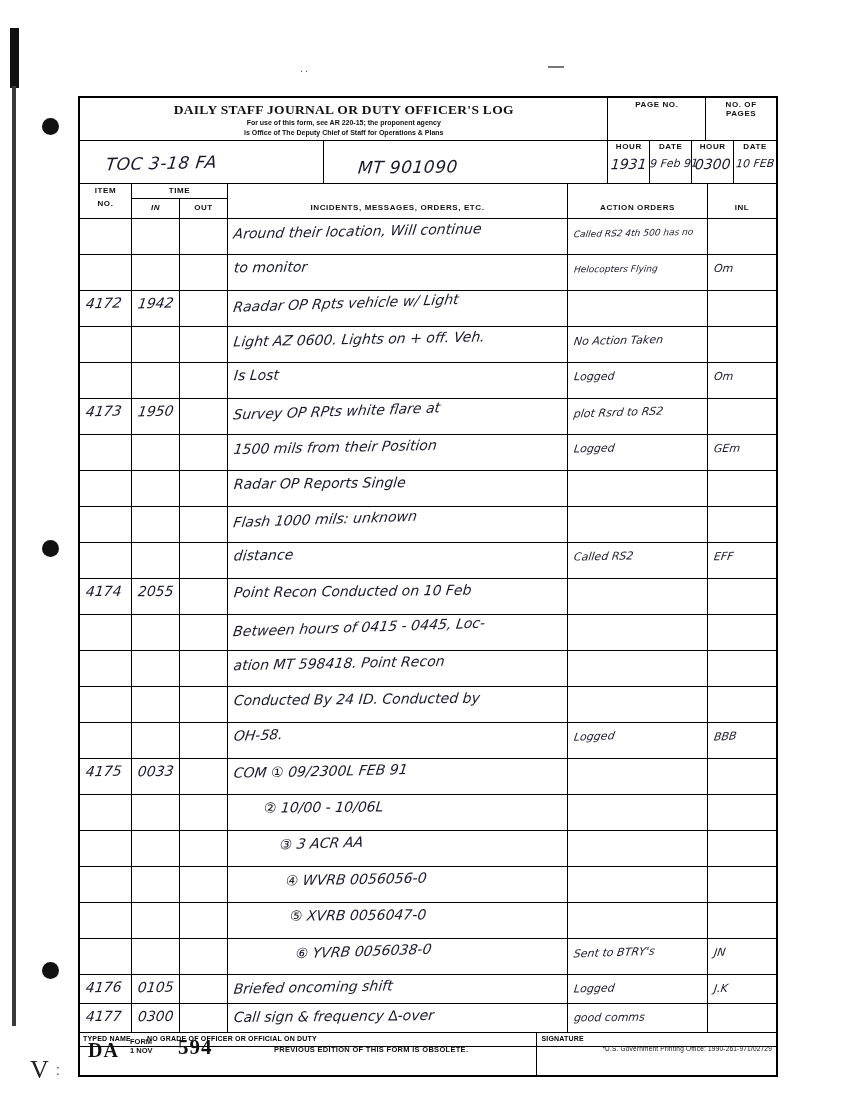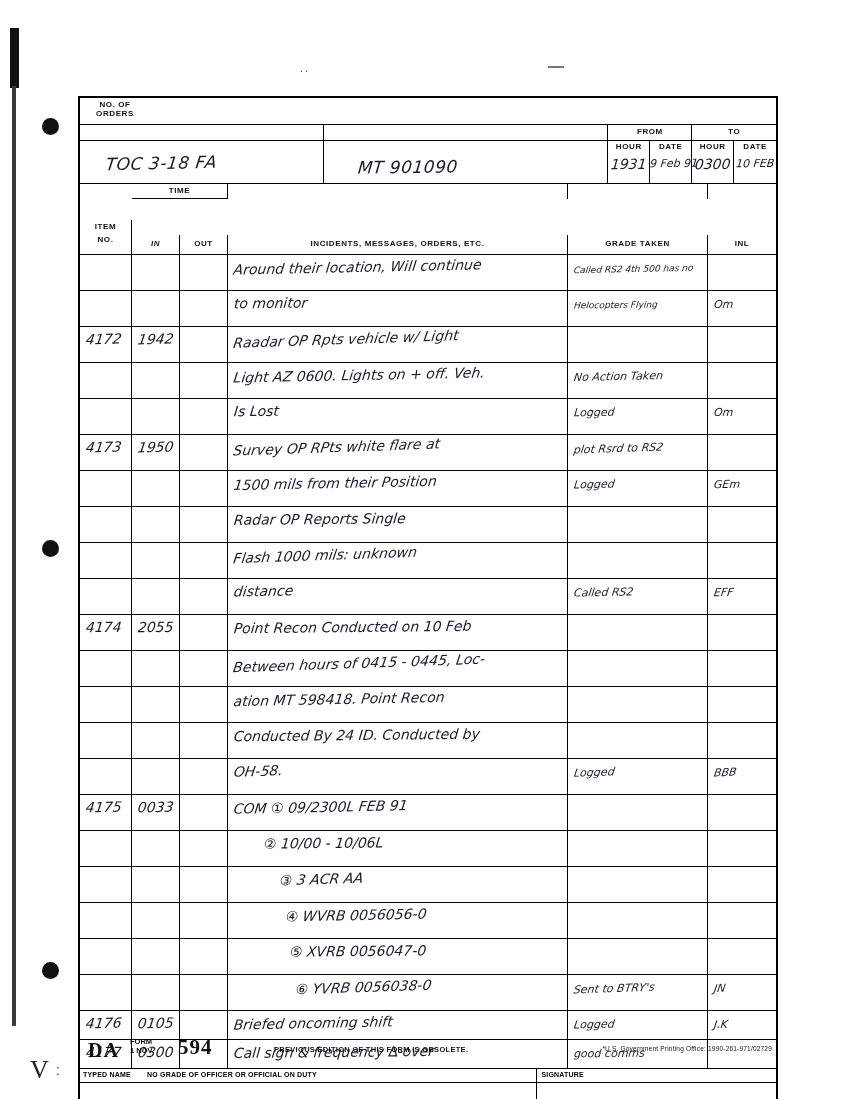--- a/index.html
+++ b/index.html
@@ -169,37 +169,36 @@
 <div class="punch" style="left:42px; top:540px;"></div>
 <div class="punch" style="left:42px; top:962px;"></div>
 <div class="dust1">..</div>
 <div class="dust2"></div>
 <div class="bottom-mark">V</div>
 <div class="bottom-mark2">:</div>
 
 <div class="form">
 
   <div class="row bb">
+    <div class="cell title-block">
+      <div class="title-main">DAILY STAFF JOURNAL OR DUTY OFFICER'S LOG</div>
+      <div class="title-sub">For use of this form, see AR 220-15; the proponent agency</div>
+      <div class="title-sub">is Office of  The Deputy Chief of Staff for Operations &amp; Plans</div>
+    </div>
+    <div class="cell pageno">
+      <div class="lbl lbl-c">PAGE NO.</div>
+      <div class="hw hw-md pad-c"></div>
+    </div>
     <div class="cell noofpages">
-      <div class="lbl lbl-c">NO. OF ORDERS</div>
+      <div class="lbl lbl-c">NO. OF PAGES</div>
       <div class="hw hw-md pad-c"></div>
     </div>
   </div>
 
 
-  <div class="row bb">
-    <div class="cell" style="width:245px; height:15px;"></div>
-    <div class="cell" style="width:285px; height:15px;"></div>
-    <div class="cell" style="width:84px; height:15px;">
-      <div class="lbl lbl-c">FROM</div>
-    </div>
-    <div class="cell" style="width:84px; height:15px;">
-      <div class="lbl lbl-c">TO</div>
-    </div>
-  </div>
 
   <div class="row bb">
     <div class="cell" style="width:245px; height:42px;">
       <div class="hw hw-lg" style="padding:12px 0 0 26px;"><span class="skew">TOC 3-18 FA</span></div>
     </div>
     <div class="cell" style="width:285px; height:42px;">
       <div class="hw hw-lg" style="padding:16px 0 0 34px;"><span class="skew2">MT 901090</span></div>
     </div>
     <div class="cell" style="width:42px; height:42px;">
       <div class="lbl lbl-c" style="padding:1px 0;">HOUR</div>
@@ -213,21 +212,21 @@
       <div class="lbl lbl-c" style="padding:1px 0;">HOUR</div>
       <div class="hw hw-md" style="text-align:center; padding-top:4px;"><span class="skew2">0300</span></div>
     </div>
     <div class="cell" style="width:42px; height:42px;">
       <div class="lbl lbl-c" style="padding:1px 0;">DATE</div>
       <div class="hw hw-sm" style="text-align:center; padding-top:5px;"><span class="skew2">10 FEB</span></div>
     </div>
   </div>
 
   <div class="row">
-    <div class="cell c-item" style="height:15px;margin-top:36px;">
+    <div class="cell c-item" style="height:15px;">
       <div class="lbl lbl-c">ITEM</div>
     </div>
     <div class="cell bb" style="width:96px; height:15px;">
       <div class="lbl lbl-c">TIME</div>
     </div>
     <div class="cell c-inc" style="height:15px; border-right:1px solid #000;"></div>
     <div class="cell c-act" style="height:15px;"></div>
     <div class="cell c-inl" style="height:15px;"></div>
   </div>
 
@@ -238,21 +237,21 @@
     <div class="cell c-in" style="height:19px;font-style:italic;">
       <div class="lbl lbl-c" style="padding-top:4px;">IN</div>
     </div>
     <div class="cell c-out" style="height:19px;">
       <div class="lbl lbl-c" style="padding-top:4px;">OUT</div>
     </div>
     <div class="cell c-inc" style="height:19px;">
       <div class="lbl lbl-c" style="padding-top:4px;text-align:center;">INCIDENTS, MESSAGES, ORDERS, ETC.</div>
     </div>
     <div class="cell c-act" style="height:19px;">
-      <div class="lbl lbl-c" style="padding-top:4px;">GRADE TAKEN</div>
+      <div class="lbl lbl-c" style="padding-top:4px;">ACTION ORDERS</div>
     </div>
     <div class="cell c-inl" style="height:19px;">
       <div class="lbl lbl-c" style="padding-top:4px;">INL</div>
     </div>
   </div>
 
   <div id="log-rows">
       <div class="row bb body-row">
         <div class="cell c-item"></div>
         <div class="cell c-in"></div>

